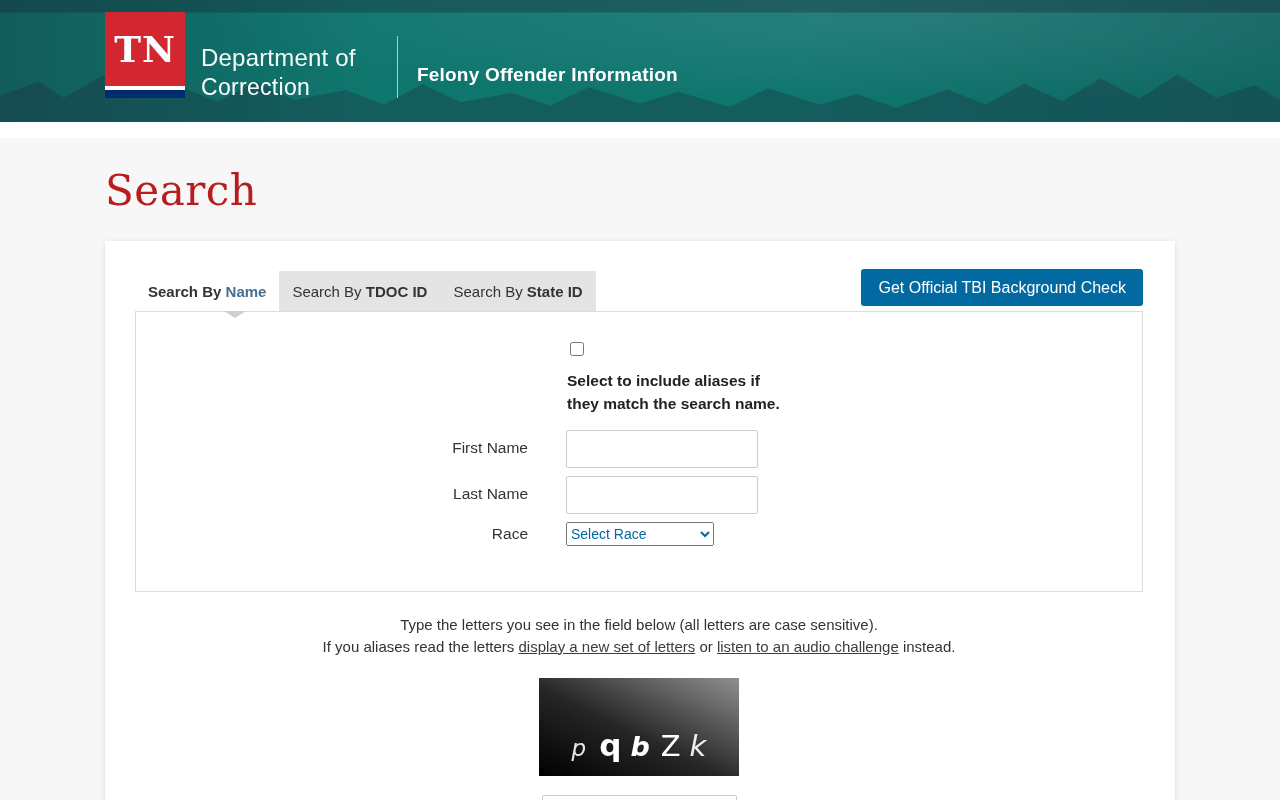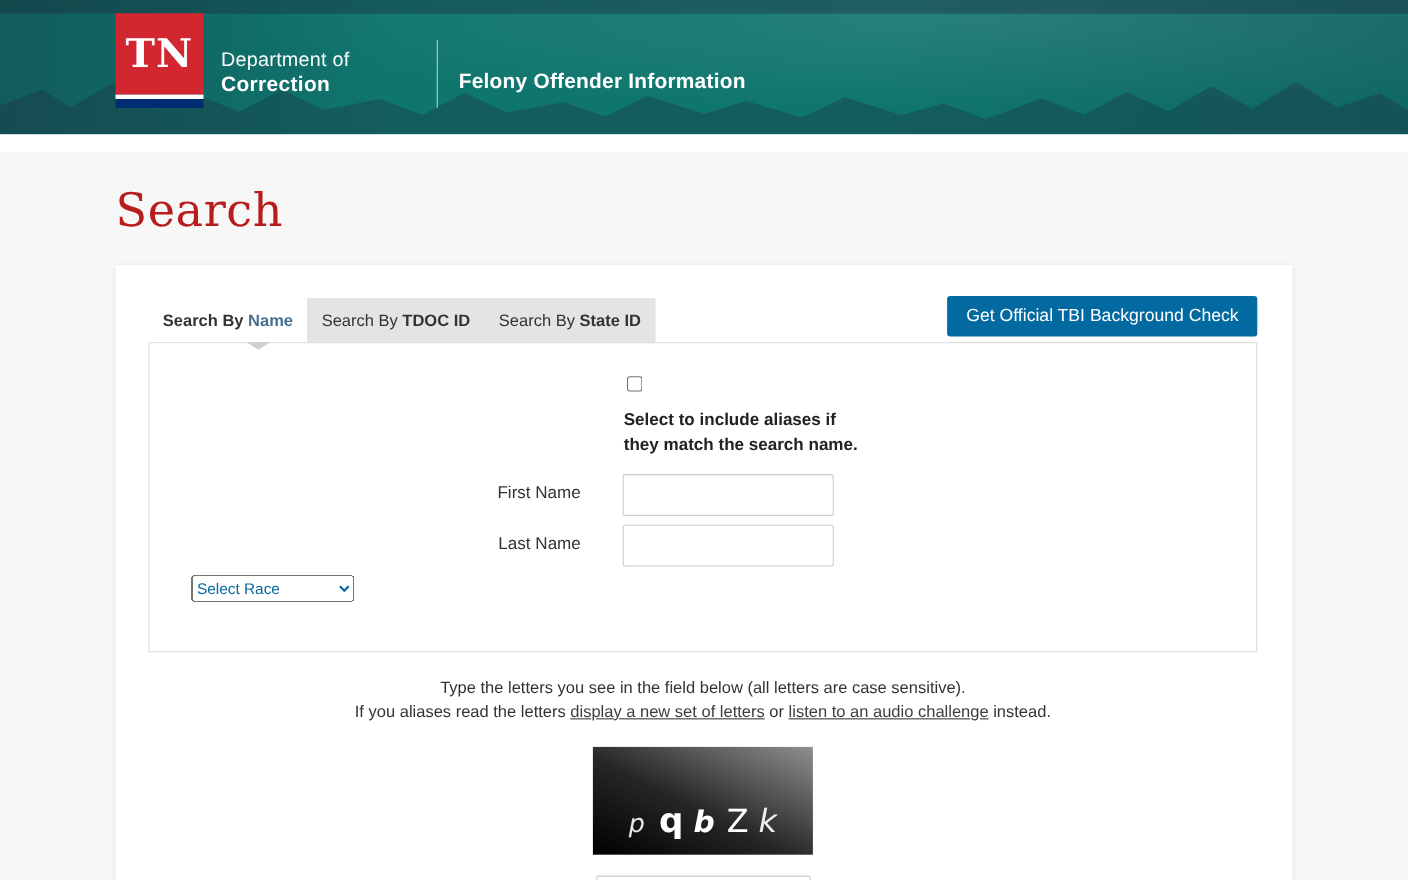--- a/index.html
+++ b/index.html
@@ -32,22 +32,22 @@
     display:flex; align-items:center; justify-content:center;
   }
   .logo-acronym {
     font-family:"DejaVu Serif", serif; font-weight:bold;
     color:#fff; font-size:36px; letter-spacing:1px;
   }
   .logo-white-bar { width:80px; height:4px; background:#ffffff; }
   .logo-navy-bar { width:80px; height:8px; background:#002d72; }
 
   .dept-block { position:absolute; left:201px; top:44px; color:#fff; }
-  .dept-line1 { font-size:18px; font-weight:400; letter-spacing:0.2px; opacity:0.97;text-align:center; }
-  .dept-line2 { font-size:19px; font-weight:bold; letter-spacing:0.3px; margin-top:2px; }
+  .dept-line1 { font-size:24px; font-weight:400; letter-spacing:0.2px; opacity:0.97;text-align:center; }
+  .dept-line2 { font-size:23px; font-weight:normal; letter-spacing:0.3px; margin-top:2px; }
 
   .header-divider {
     position:absolute; left:397px; top:36px; width:1px; height:62px;
     background:rgba(255,255,255,0.65);
   }
   .site-title {
     position:absolute; left:417px; top:64px;
     color:#fff; font-size:19px; font-weight:700; letter-spacing:0.2px;
   }
 
@@ -197,20 +197,21 @@
       <label class="form-label">First Name</label>
       <input type="text" value="" style="">
     </div>
 
     <div class="form-row">
       <label class="form-label">Last Name</label>
       <input type="text" value="" style="">
     </div>
 
     <div class="form-row race-row">
+      <label class="form-label">Race</label>
       <select class="race-select">
         <option>Select Race</option>
       </select>
     </div>
   </div>
 
   <div class="captcha-section">
     <div class="captcha-line">Type the letters you see in the field below (all letters are case sensitive).</div>
     <div class="captcha-line">
       <span>If you aliases read the letters </span><a>display a new set of letters</a><span> or </span><a>listen to an audio challenge</a><span> instead.</span>

